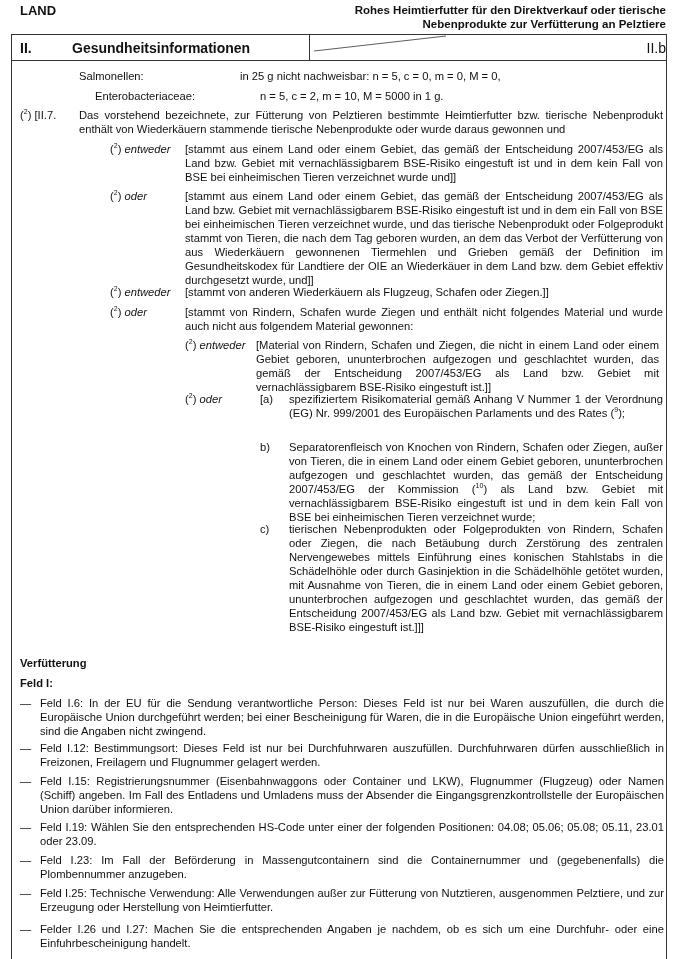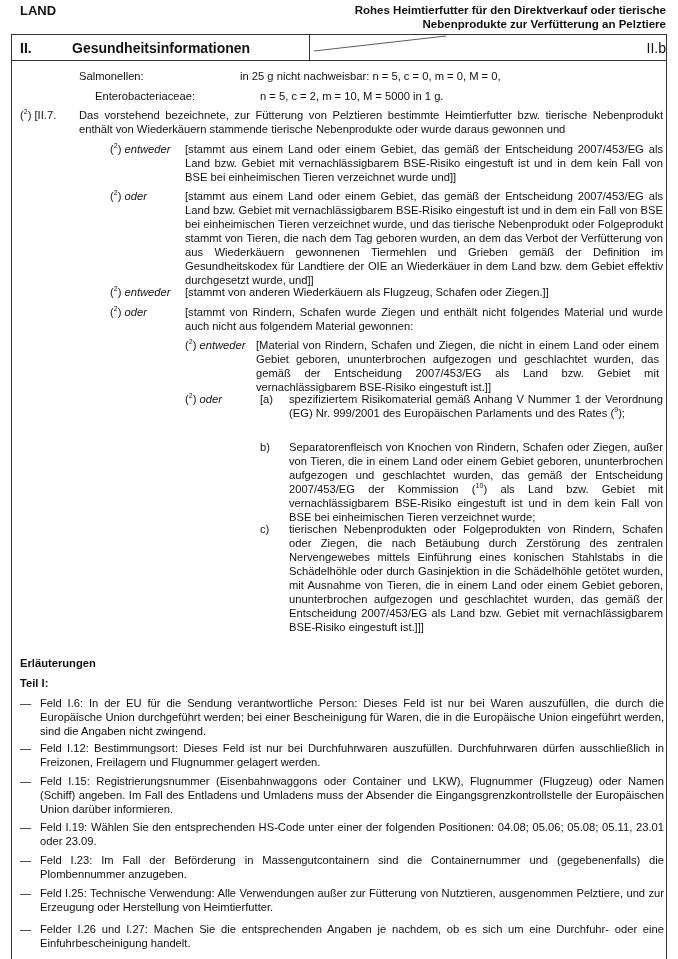--- a/index.html
+++ b/index.html
@@ -81,22 +81,22 @@
 
 <div class="abs" style="left:260px; top:392px;">[a)</div>
 <div class="abs just" style="left:289px; top:392px; width:374px;"><span>spezifiziertem Risikomaterial gemäß Anhang V Nummer 1 der Verordnung (EG) Nr. 999/2001 des Europäischen Parlaments und des Rates (</span><sup>9</sup><span>);</span></div>
 
 <div class="abs" style="left:260px; top:440px;">b)</div>
 <div class="abs just" style="left:289px; top:440px; width:374px;"><span>Separatorenfleisch von Knochen von Rindern, Schafen oder Ziegen, außer von Tieren, die in einem Land oder einem Gebiet geboren, ununterbrochen aufgezogen und geschlachtet wurden, das gemäß der Entscheidung 2007/453/EG der Kommission (</span><sup>10</sup><span>) als Land bzw. Gebiet mit vernachlässigbarem BSE-Risiko eingestuft ist und in dem kein Fall von BSE bei einheimischen Tieren verzeichnet wurde;</span></div>
 
 <div class="abs" style="left:260px; top:522px;">c)</div>
 <div class="abs just" style="left:289px; top:522px; width:374px;">tierischen Nebenprodukten oder Folgeprodukten von Rindern, Schafen oder Ziegen, die nach Betäubung durch Zerstörung des zentralen Nervengewebes mittels Einführung eines konischen Stahlstabs in die Schädelhöhle oder durch Gasinjektion in die Schädelhöhle getötet wurden, mit Ausnahme von Tieren, die in einem Land oder einem Gebiet geboren, ununterbrochen aufgezogen und geschlachtet wurden, das gemäß der Entscheidung 2007/453/EG als Land bzw. Gebiet mit vernachlässigbarem BSE-Risiko eingestuft ist.]]]</div>
 
-<div class="abs bold" style="left:20px; top:656px;">Erläuterungen</div>
-<div class="abs bold" style="left:20px; top:676px;">Teil I:</div>
+<div class="abs bold" style="left:20px; top:656px;">Verfütterung</div>
+<div class="abs bold" style="left:20px; top:676px;">Feld I:</div>
 
 <div class="note" style="top:696px;">
     <span class="dash">—</span>
     <div class="txt">Feld I.6: In der EU für die Sendung verantwortliche Person: Dieses Feld ist nur bei Waren auszufüllen, die durch die Europäische Union durchgeführt werden; bei einer Bescheinigung für Waren, die in die Europäische Union eingeführt werden, sind die Angaben nicht zwingend.</div>
   </div>
 <div class="note" style="top:741px;">
     <span class="dash">—</span>
     <div class="txt">Feld I.12: Bestimmungsort: Dieses Feld ist nur bei Durchfuhrwaren auszufüllen. Durchfuhrwaren dürfen ausschließlich in Freizonen, Freilagern und Flugnummer gelagert werden.</div>
   </div>
 <div class="note" style="top:774px;">

